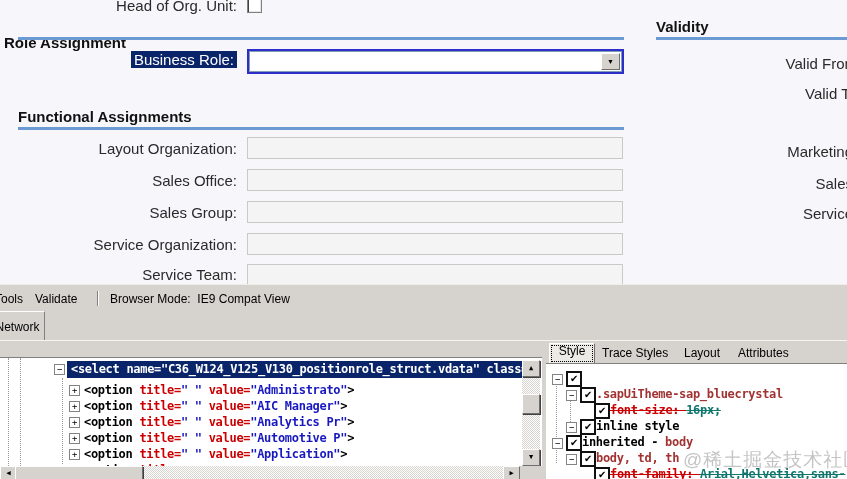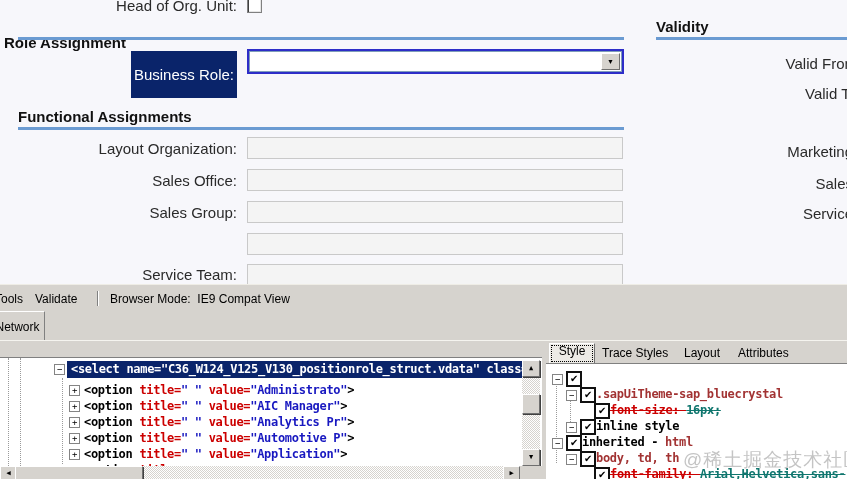--- a/index.html
+++ b/index.html
@@ -5,21 +5,21 @@
   html,body{margin:0;padding:0;}
   #screen{position:relative;width:847px;height:479px;overflow:hidden;background:#f7f7fb;
           font-family:"Liberation Sans",sans-serif;}
   .abs{position:absolute;}
 
   
   .form-label{font-size:15px;color:#2a2a2a;text-align:right;white-space:nowrap;}
   .sec-head{font-size:15px;font-weight:bold;color:#111;white-space:nowrap;}
   .sec-rule{height:3px;background:#6b9bd2;}
   .ro-input{background:#f4f4f4;border:1px solid #c9c9c9;}
-  .hl-label{background:#0a246a;color:#fff;padding:15px 3px;}
+  .hl-label{background:#0a246a;color:#fff;padding:0 3px;}
   .win-checkbox{width:13px;height:13px;background:#fff;border:1px solid #808080;
      box-shadow:inset 1px 1px 0 #404040, inset -1px -1px 0 #e6e6e6;}
   .sel-outline{border:2px solid #2d2dc8;background:#fff;box-shadow:inset 0 0 0 1px #7f9db9;}
   .dd-btn{position:absolute;top:2px;right:2px;bottom:2px;width:17px;background:#d6d3ce;
      border:1px solid;border-color:#fff #6f6f6f #6f6f6f #fff;display:flex;align-items:center;justify-content:center;}
   .arrow-glyph{font-size:7px;color:#000;line-height:1;}
 
   
   #devtools{position:absolute;left:0;top:284px;width:847px;height:195px;background:#d6d3ce;
      border-top:1px solid #efede6;font-size:12px;color:#000;}
@@ -88,20 +88,21 @@
 
   <div class="abs sec-head" style="left:18px;top:108px;">Functional Assignments</div>
   <div class="abs sec-rule" style="left:18px;top:127px;width:606px;"></div>
 
   <div class="abs form-label" style="right:610px;top:140px;">Layout Organization:</div>
   <div class="abs ro-input" style="left:247px;top:137px;width:374px;height:20px;"><span></span></div>
   <div class="abs form-label" style="right:610px;top:172px;">Sales Office:</div>
   <div class="abs ro-input" style="left:247px;top:169px;width:374px;height:20px;"><span></span></div>
   <div class="abs form-label" style="right:610px;top:204px;">Sales Group:</div>
   <div class="abs ro-input" style="left:247px;top:201px;width:374px;height:20px;"><span></span></div>
+  <div class="abs form-label" style="right:610px;top:236px;">Service Organization:</div>
   <div class="abs ro-input" style="left:247px;top:233px;width:374px;height:20px;"><span></span></div>
   <div class="abs form-label" style="right:610px;top:266px;">Service Team:</div>
   <div class="abs ro-input" style="left:247px;top:264px;width:374px;height:20px;"><span></span></div>
 
   <div class="abs form-label" style="right:-6px;top:143px;">Marketing</div>
   <div class="abs form-label" style="right:-6px;top:175px;">Sales</div>
   <div class="abs form-label" style="right:-6px;top:205px;">Service</div>
 
   <div id="devtools">
 
@@ -173,21 +174,21 @@
             <span class="scode" style="left:64px"><span class="p-r p-s">font-size</span><span class="p-r p-s">: </span><span class="p-b p-s">16px</span><span class="p-b p-s">;</span></span>
           </div>
           <div class="srow" style="top: 55px;">
             <span class="expander" style="left:20px">−</span>
             <span class="wincheck" style="left:34px">✔</span>
             <span class="scode" style="left:50px"><span class="p-k">inline style</span></span>
           </div>
           <div class="srow" style="top: 71px;">
             <span class="expander" style="left:6px">−</span>
             <span class="wincheck" style="left:20px">✔</span>
-            <span class="scode" style="left:36px"><span class="p-k">inherited</span><span class="p-k"> - </span><span class="p-m">html</span></span>
+            <span class="scode" style="left:36px"><span class="p-k">inherited</span><span class="p-k"> - </span><span class="p-m">body</span></span>
           </div>
           <div class="srow" style="top: 87px;">
             <span class="expander" style="left:20px">−</span>
             <span class="wincheck" style="left:34px">✔</span>
             <span class="scode" style="left:50px"><span class="p-m">body, td, th</span></span>
           </div>
           <div class="srow" style="top: 103px;">
             <span class="wincheck" style="left:48px">✔</span>
             <span class="scode" style="left:64px"><span class="p-r p-s">font-family</span><span class="p-r p-s">: </span><span class="p-b p-s">Arial,Helvetica,sans-</span></span>
           </div>

